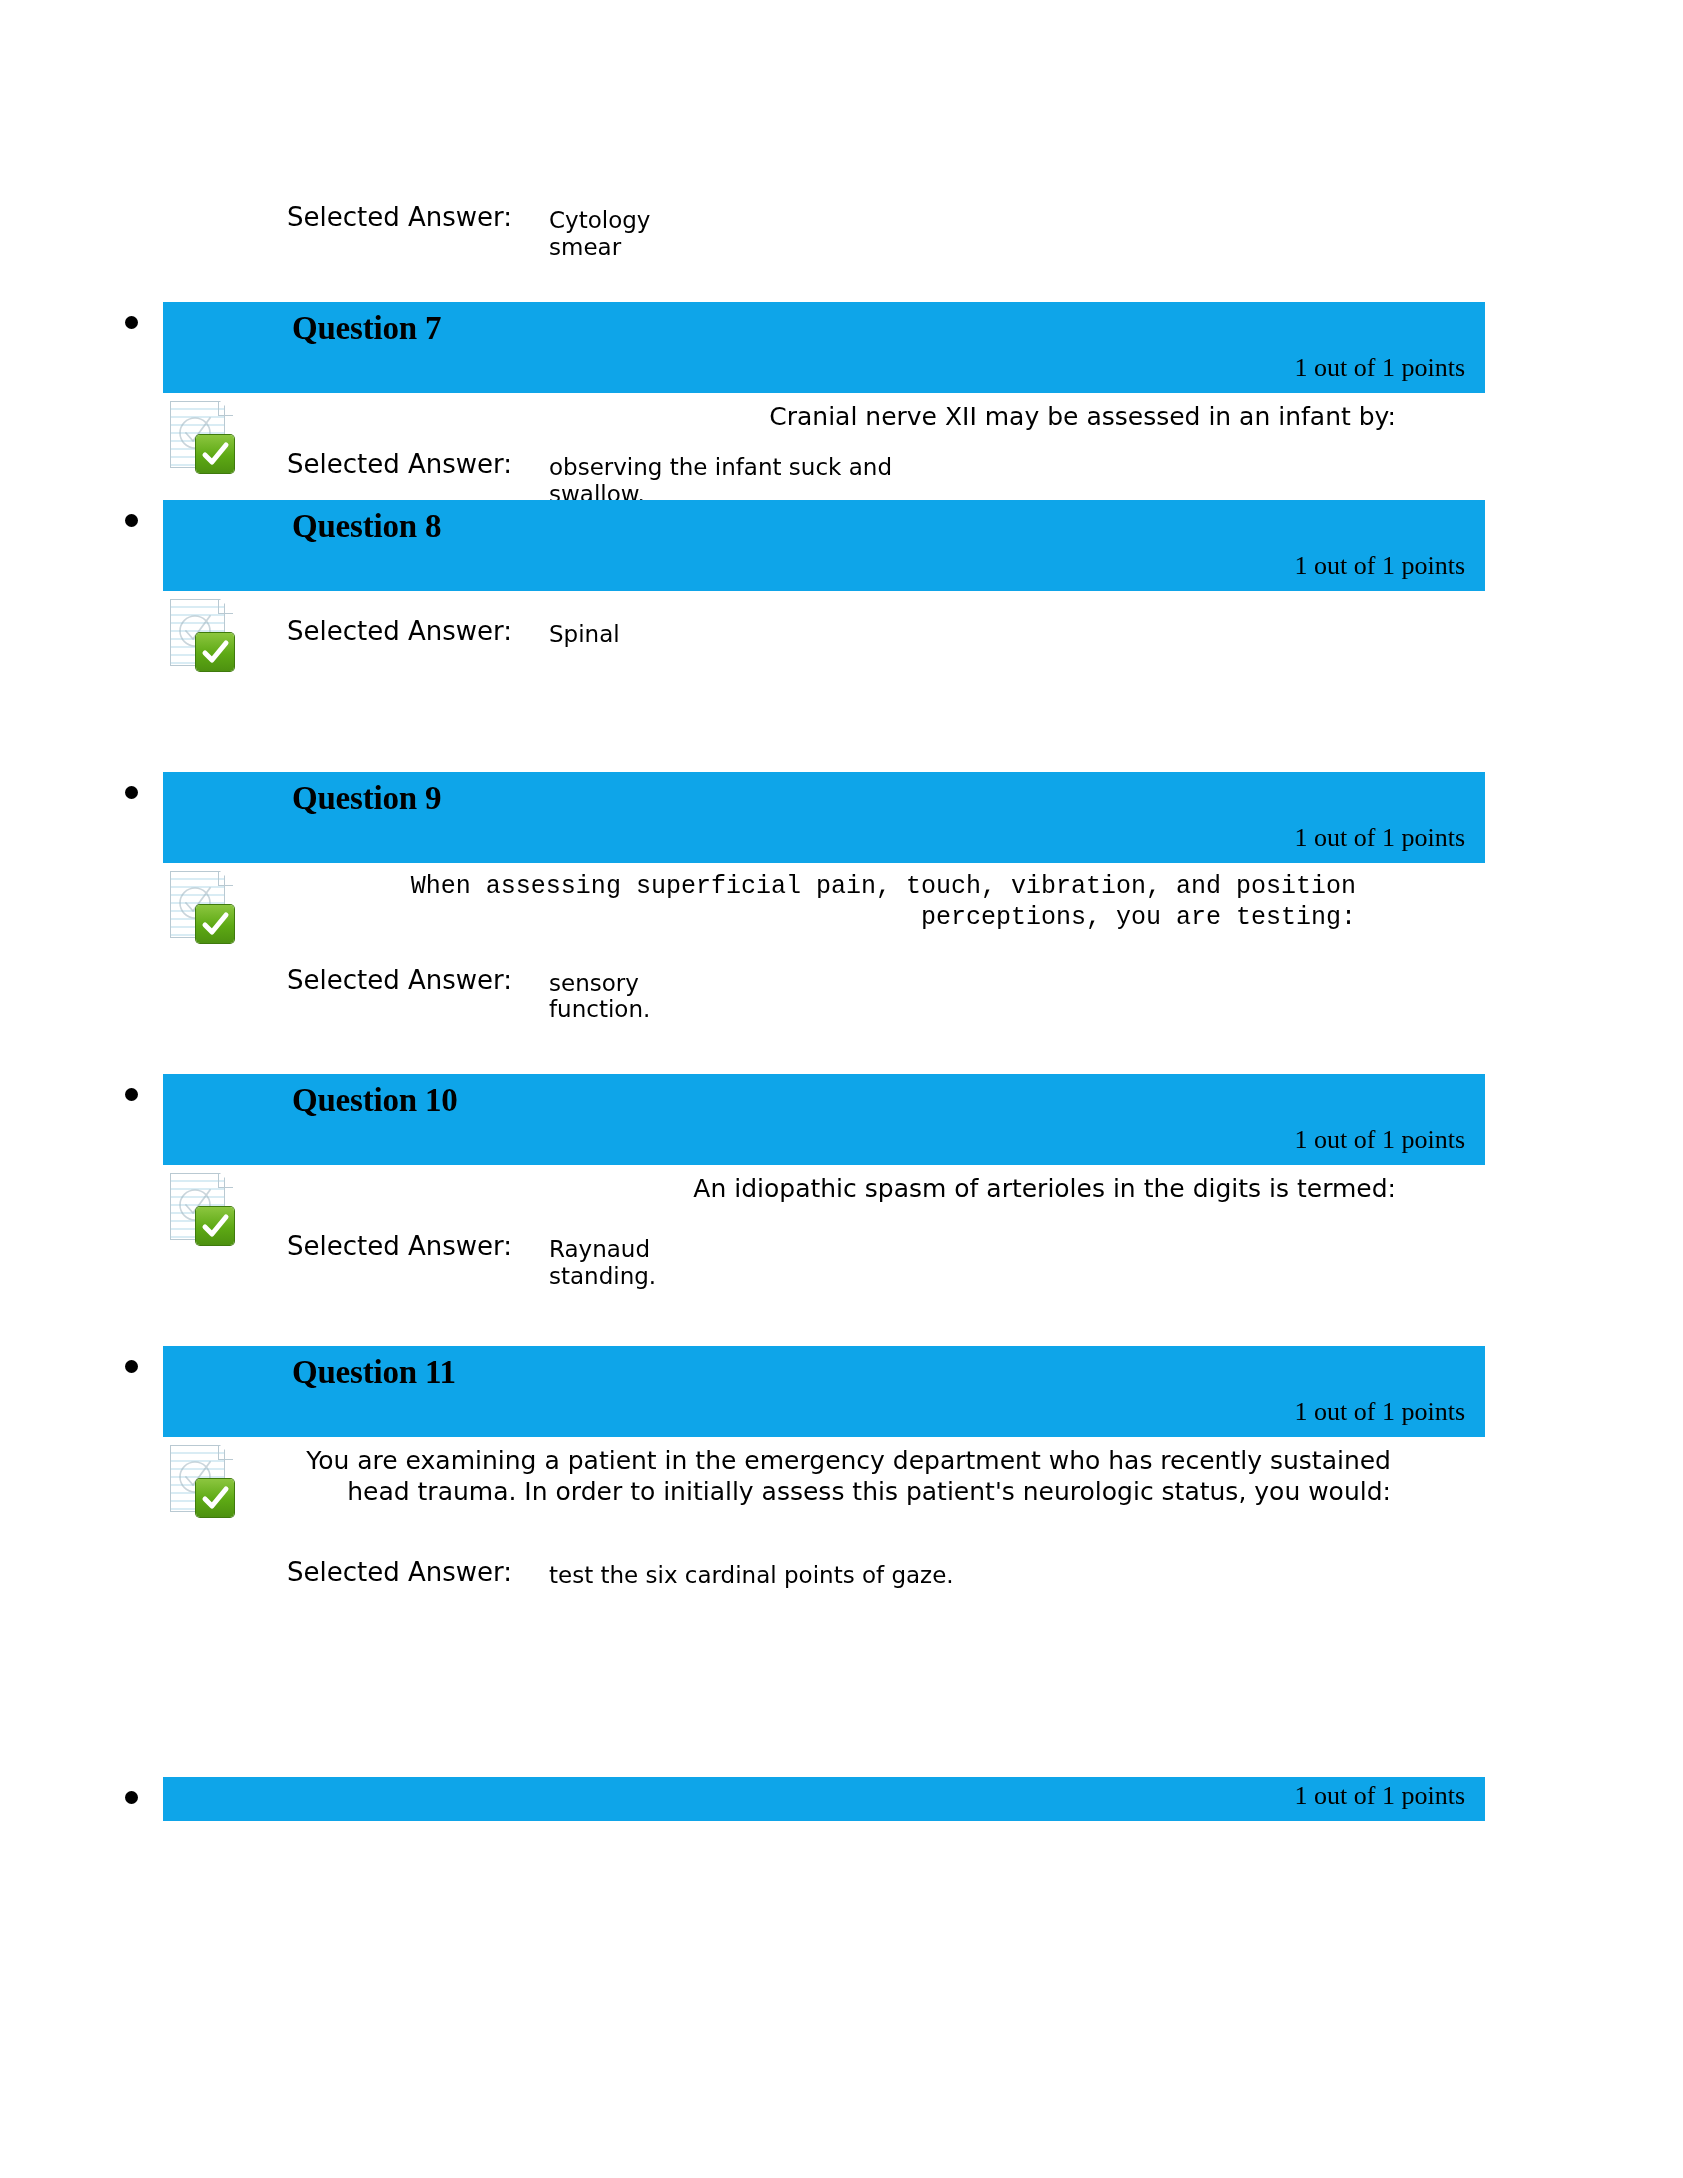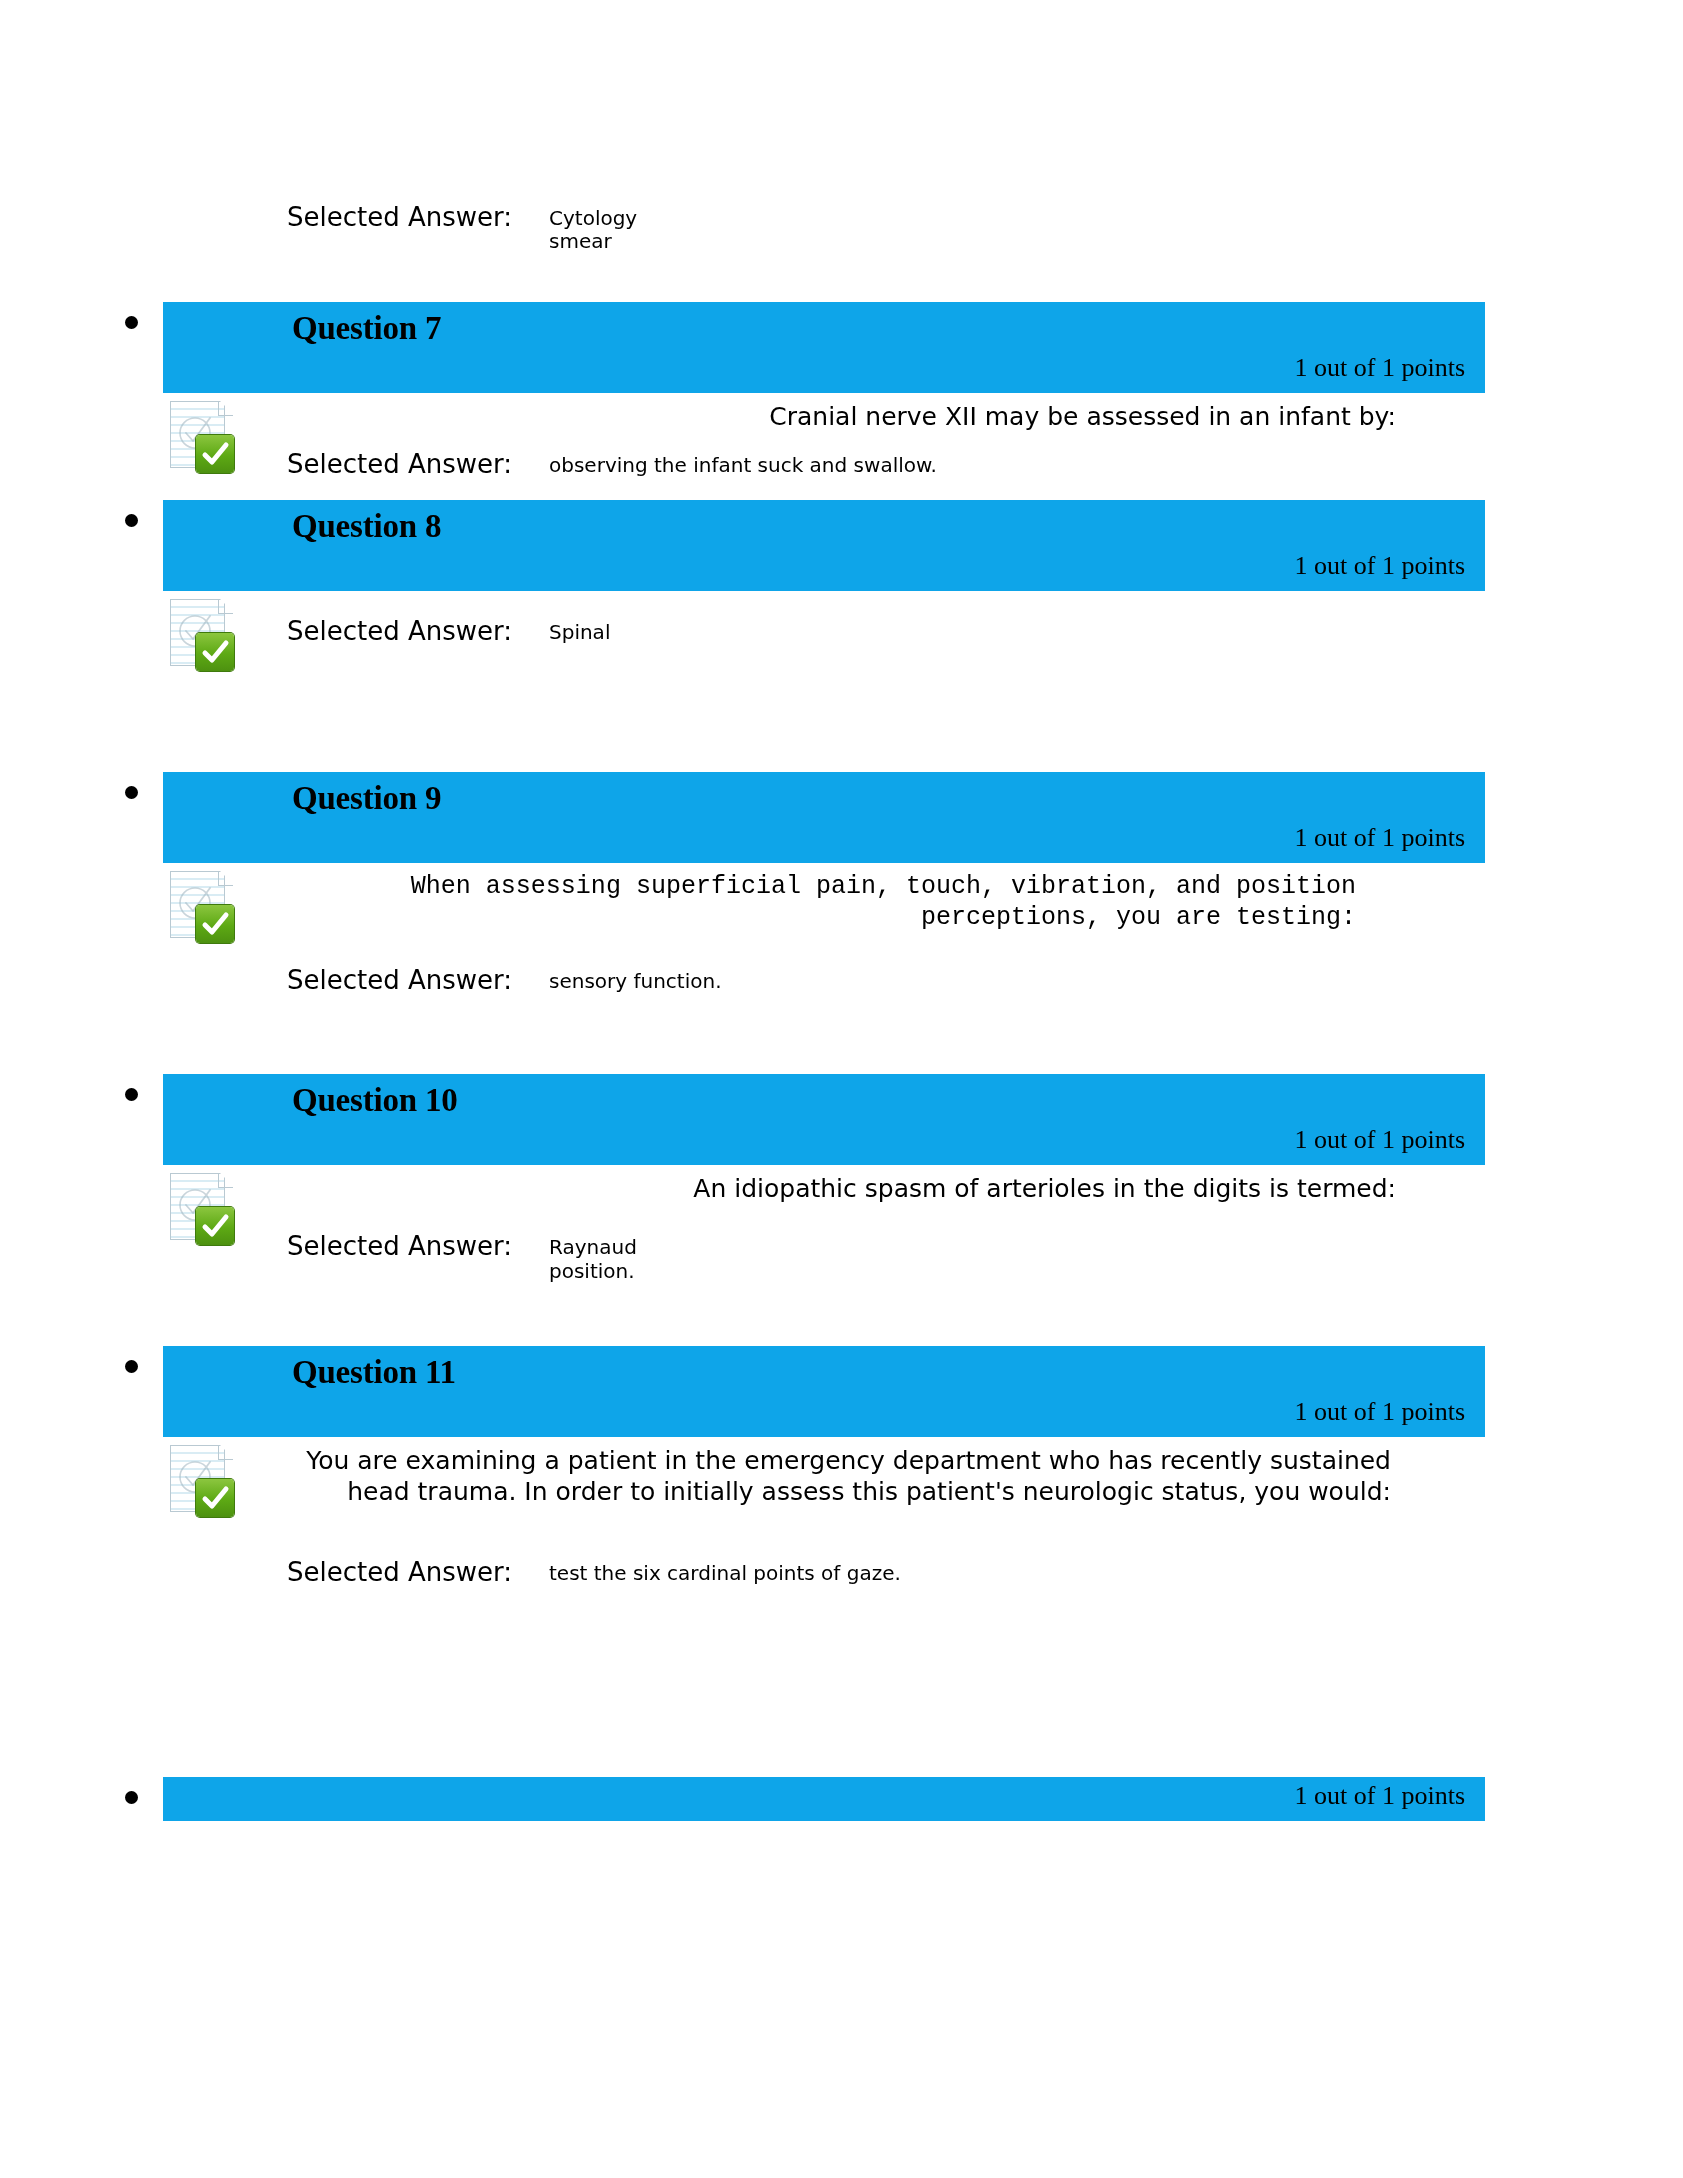--- a/index.html
+++ b/index.html
@@ -42,21 +42,21 @@
     width: 262px;
     flex: 0 0 262px;
     margin-left: 287px;
     font-size: 26px;
     line-height: 1.12;
     color: #000;
   }
   .answer-value {
     flex: 0 0 auto;
     width: 416px;
-    font-size: 20px;
+    font-size: 23px;
     line-height: 1.17;
     color: #000;
     padding-top: 4px;
   }
   .answer-value.narrow {
     width: 77px;
   }
   .answer-value.wide {
     width: 396px;
   }
@@ -327,21 +327,21 @@
           <div class="badge">
             <svg width="30" height="30" viewBox="0 0 30 30">
               <path d="M5 16 L12 23 L26 6" fill="none" stroke="#ffffff" stroke-width="5" stroke-linecap="round" stroke-linejoin="round"></path>
             </svg>
           </div>
         </div>
         <div class="q-text">An idiopathic spasm of arterioles in the digits is termed:</div>
         <div class="q-answer" style="padding-top:28px;">
           <div class="answer-row">
             <div class="answer-label" style="margin-left:15px;">Selected Answer:</div>
-            <div class="answer-value" style="width:173px;">Raynaud position.</div>
+            <div class="answer-value" style="width:173px;">Raynaud standing.</div>
           </div>
         </div>
       </div>
     </div>
   </div>
 
   <div style="position:absolute; left:0; top:1346px; width:1683px;">
     <div class="question-block">
       <div class="q-header">
         <span class="q-bullet"></span>

